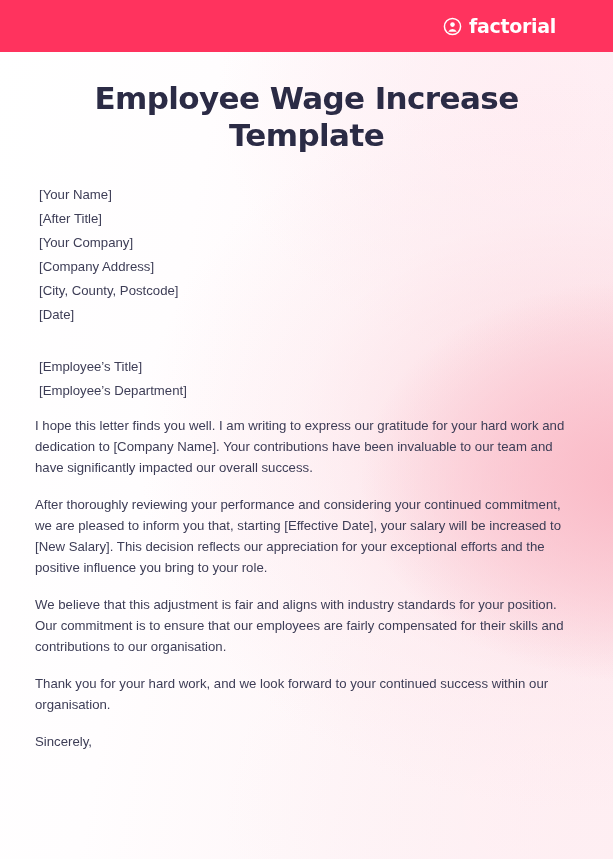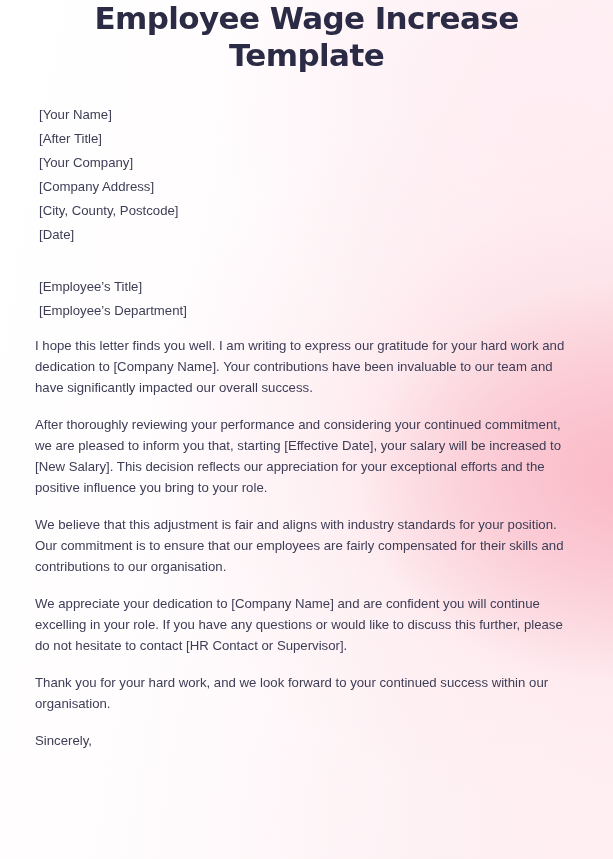--- a/index.html
+++ b/index.html
@@ -70,20 +70,21 @@
   }
 
   .content {
     position: relative;
     z-index: 2;
     padding: 0 35px;
   }
 
   .doc-title {
     margin: 0;
+    padding-top: 28px;
     text-align: center;
     font-size: 31px;
     font-weight: bold;
     color: #2b2b45;
     letter-spacing: -0.6px;
     line-height: 1.2;
     font-family: "DejaVu Sans", sans-serif;
   }
 
   .body-block {
@@ -109,20 +110,30 @@
 
   .block-group { margin-bottom: 14px; }
 </style>
 </head>
 <body>
 
 <div class="page">
 
   <div class="bg-glow"></div>
 
+  <div class="header-bar">
+    <div class="brand">
+      <svg class="brand-icon" viewBox="0 0 24 24">
+        <circle cx="12" cy="12" r="10.2" fill="none" stroke="#ffffff" stroke-width="1.9"></circle>
+        <circle cx="12" cy="9.6" r="2.9" fill="#ffffff"></circle>
+        <path d="M6.6 18.6a5.9 5.9 0 0 1 10.8 0z" fill="#ffffff"></path>
+      </svg>
+      <span class="brand-name">factorial</span>
+    </div>
+  </div>
 
   <div class="content">
 
     <h1 class="doc-title">Employee Wage Increase Template</h1>
 
     <div class="body-block">
 
       <div class="block-group">
         <p class="addr-line">[Your Name]</p>
         <p class="addr-line">[After Title]</p>
@@ -136,20 +147,19 @@
 
       <div class="block-group">
         <p class="addr-line">[Employee’s Title]</p>
         <p class="addr-line">[Employee’s Department]</p>
       </div>
 
 
       <p class="para">I hope this letter finds you well. I am writing to express our gratitude for your hard work and dedication to [Company Name]. Your contributions have been invaluable to our team and have significantly impacted our overall success.</p>
       <p class="para">After thoroughly reviewing your performance and considering your continued commitment, we are pleased to inform you that, starting [Effective Date], your salary will be increased to [New Salary]. This decision reflects our appreciation for your exceptional efforts and the positive influence you bring to your role.</p>
       <p class="para">We believe that this adjustment is fair and aligns with industry standards for your position. Our commitment is to ensure that our employees are fairly compensated for their skills and contributions to our organisation.</p>
-      <p class="para">We appreciate your dedication to [Company Name] and are confident you will continue excelling in your role. If you have any questions or would like to discuss this further, please do not hesitate to contact [HR Contact or Supervisor].</p>
       <p class="para">Thank you for your hard work, and we look forward to your continued success within our organisation.</p>
 
       <p class="para">Sincerely,</p>
 
     </div>
   </div>
 </div>
 
 </body></html>

